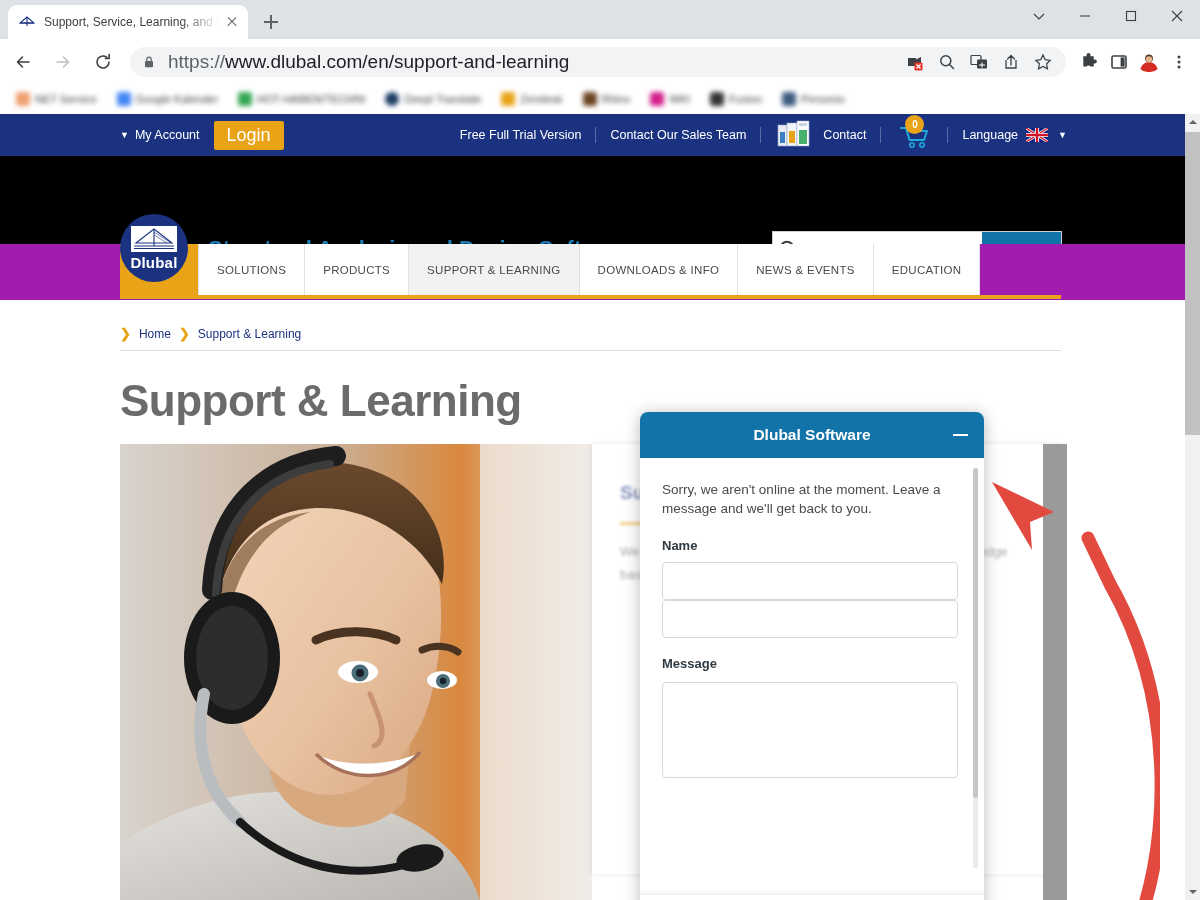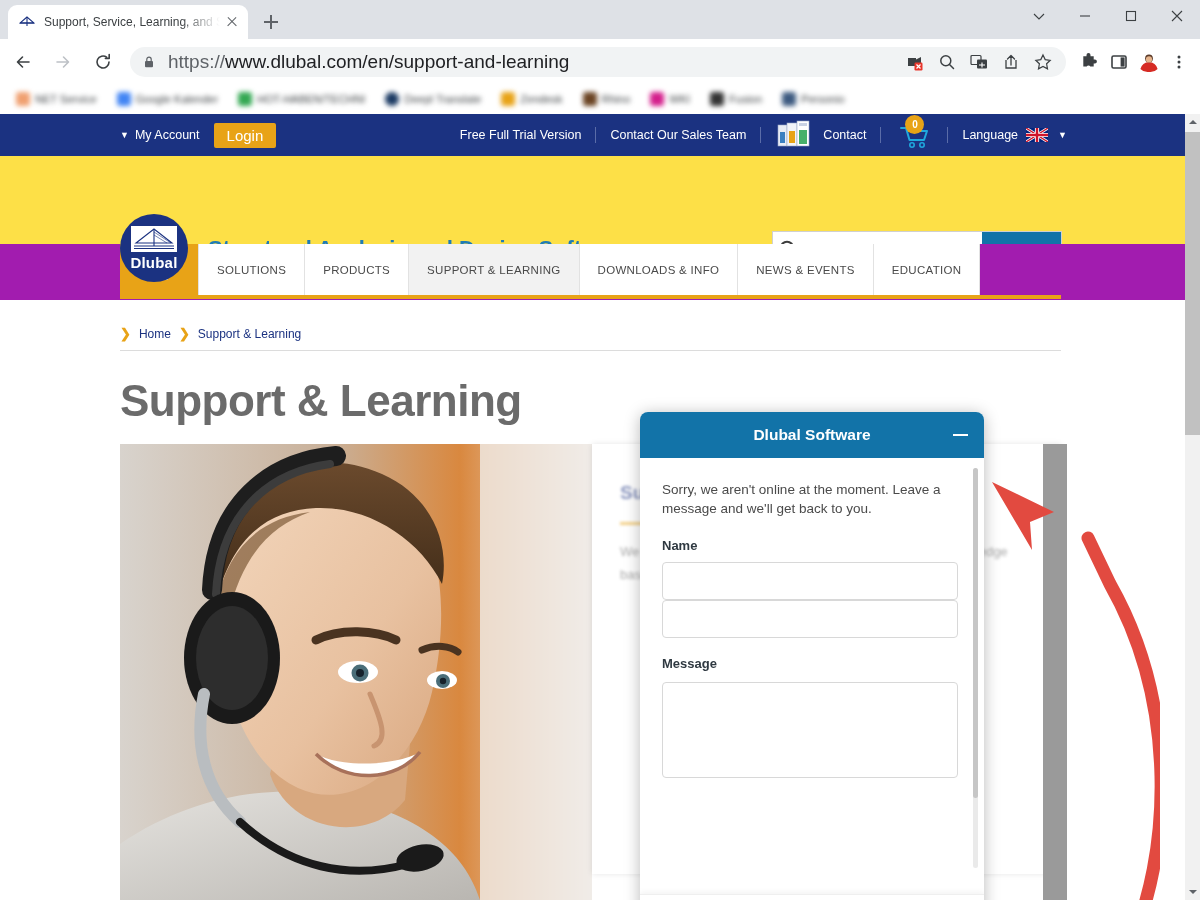--- a/index.html
+++ b/index.html
@@ -89,39 +89,39 @@
   .page { position: absolute; top: 0; left: 0; width: 1185px; height: 786px; overflow: hidden; }
 
   
   .util {
     height: 42px; background: #1b3281; display: flex; align-items: center;
     padding-left: 120px; color: #ffffff; font-size: 12.5px; position: relative;
   }
   .util .caret-left { font-size: 9px; margin-right: 6px; color: #ffffff; }
   .my-account { display: flex; align-items: center; font-weight: 400; }
   .login-btn {
-    background: #e8a317; color: #fff; font-size: 15px; padding: 4px 13px;
+    background: #e8a317; color: #fff; font-size: 18px; padding: 4px 13px;
     margin-left: 14px; border-radius: 2px; font-weight: 400;
   }
   .util-right {
     position: absolute; right: 118px; top: 0; height: 42px;
     display: flex; align-items: center; gap: 0px; font-size: 12.5px;
   }
   .util-right .sep { width: 1px; height: 16px; background: #5a6ca8; margin: 0 14px; }
   .boxes-ic { width: 38px; height: 30px; display: block; }
   .cart-wrap { position: relative; width: 38px; height: 30px; }
   .cart-badge {
     position: absolute; left: 10px; top: -5px; width: 19px; height: 19px;
     background: #e8a317; border-radius: 50%; color: #fff; font-size: 10px;
     font-weight: bold; display: flex; align-items: center; justify-content: center;
   }
   .flag { width: 22px; height: 14px; margin-left: 8px; }
 
   
-  .logoband { height: 88px; background: #fde047; position: relative; }
+  .logoband { height: 88px; background: #000000; position: relative; }
   .logo-circle {
     position: absolute; left: 120px; top: 58px; width: 68px; height: 68px;
     background: #1b3281; border-radius: 50%; z-index: 6;
     display: flex; flex-direction: column; align-items: center; justify-content: center;
   }
   .logo-mark { width: 46px; height: 26px; background: #fff; position: relative; margin-bottom: 2px;}
   .logo-word { color: #fff; font-size: 15px; font-weight: bold; letter-spacing: .2px; }
   .tagline {
     position: absolute; left: 208px; top: 80px; color: #1f7bb6;
     font-size: 22px; font-weight: bold;

